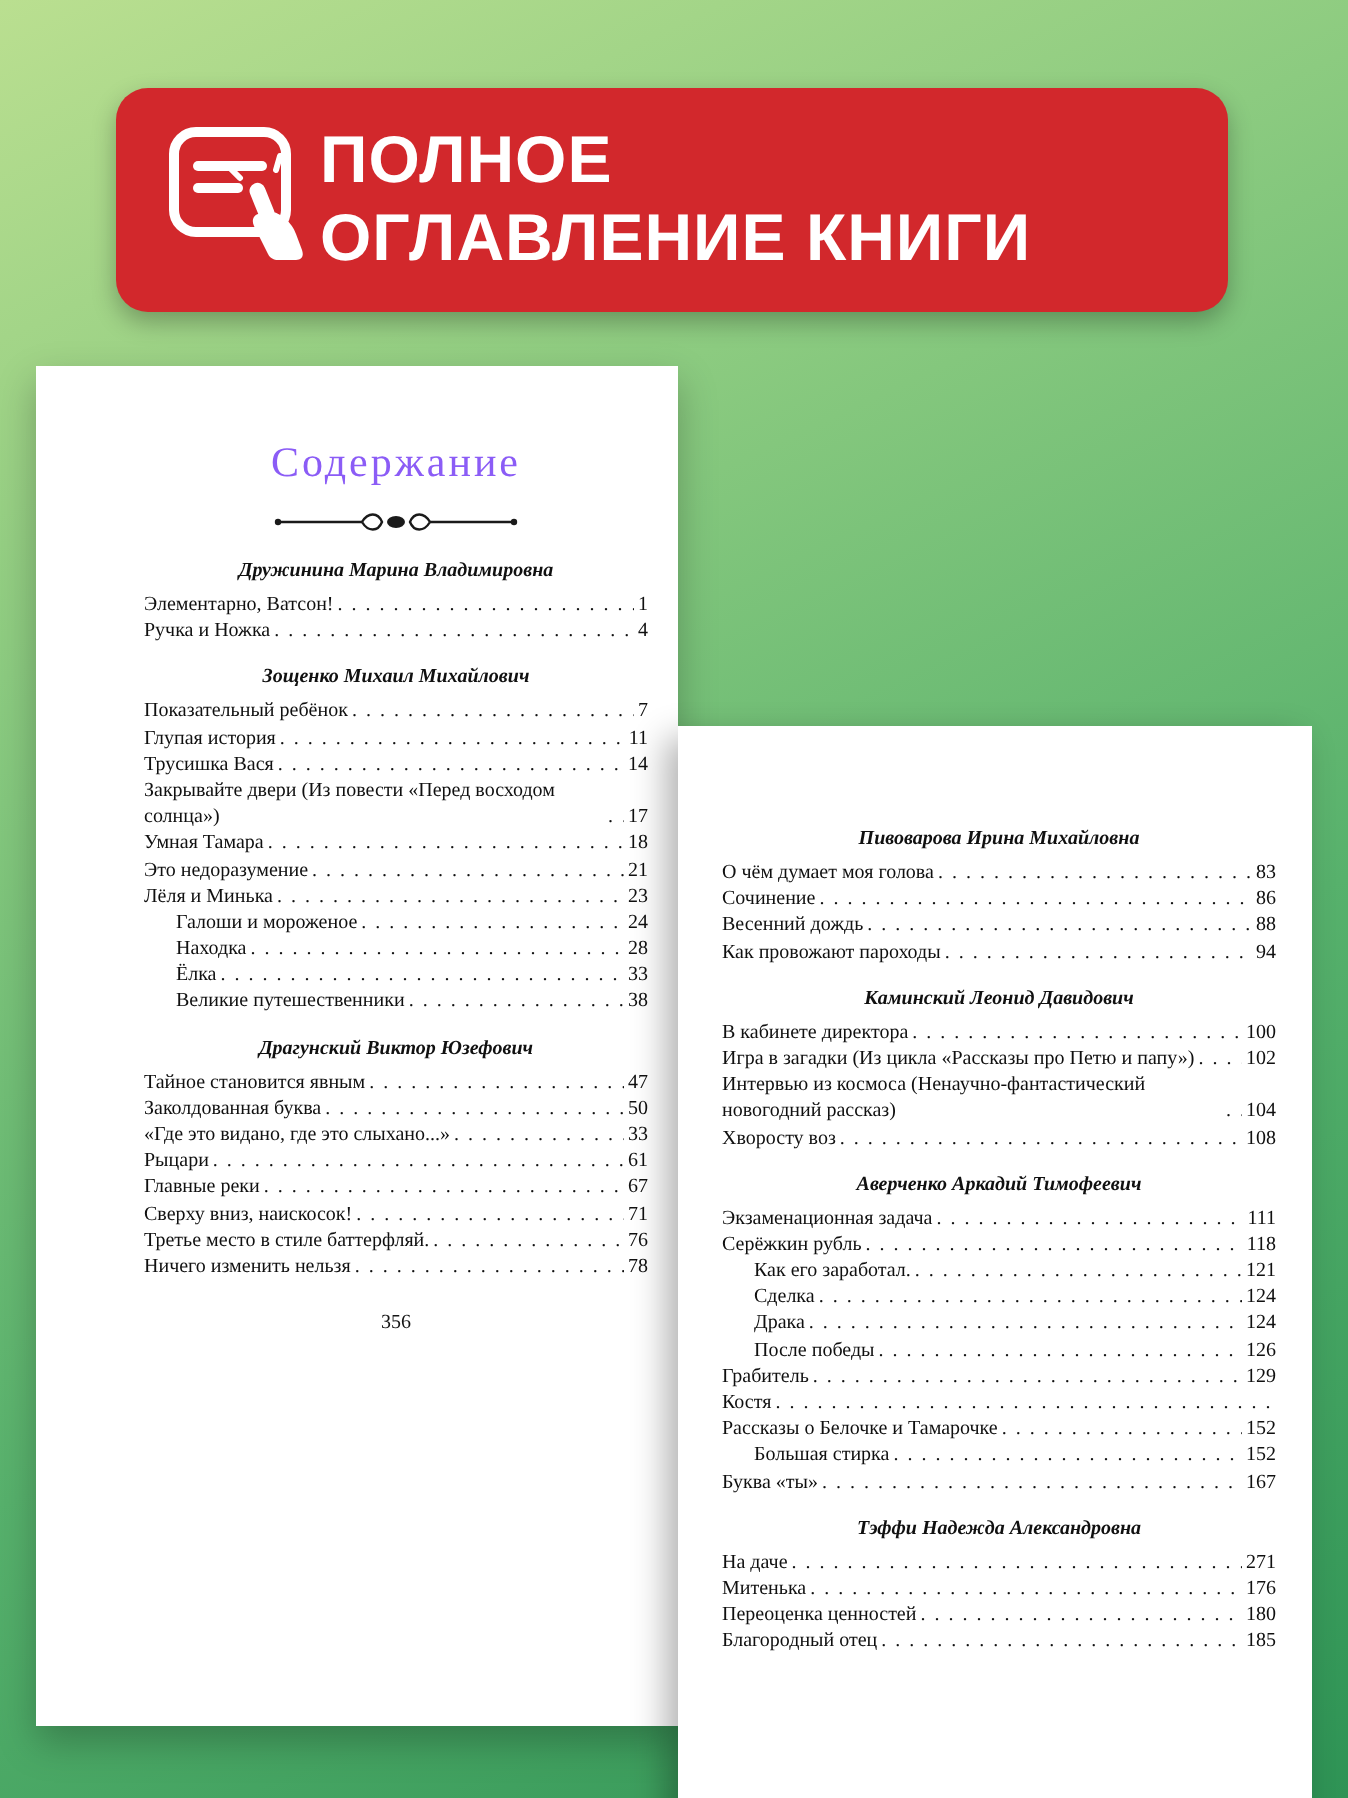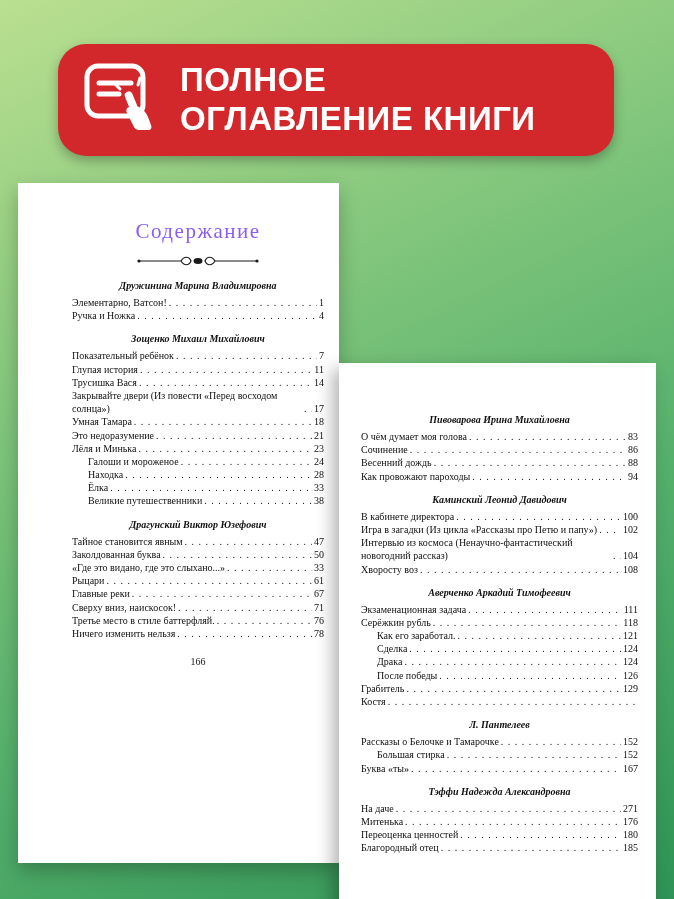--- a/index.html
+++ b/index.html
@@ -7,23 +7,23 @@
   body { font-family:"Liberation Serif", serif; }
 
   .stage {
     position:relative; width:674px; height:899px; overflow:hidden;
     background:linear-gradient(155deg, #badf90 0%, #8ccb80 28%, #57b16c 62%, #2e9355 100%);
   }
 
   
   .banner {
     position:absolute; left:58px; top:44px; width:556px; height:112px;
-    background:#d2282c; border-radius:28px;
+    background:#d2282c; border-radius:16px;
     box-shadow:0 5px 12px rgba(0,0,0,.28);
-    display:flex; align-items:center; padding:0 24px; gap:20px;
+    display:flex; align-items:center; padding:0 24px; 
   }
   .banner-text {
     color:#ffffff; font-family:"Liberation Sans", sans-serif; font-weight:bold;
     font-size:33px; line-height:1.18; letter-spacing:.5px; white-space:nowrap;
   }
 
   
   .page { position:absolute; background:#ffffff; color:#141414; }
   .page-left  {
     left:18px; top:183px; width:321px; height:680px;
@@ -199,21 +199,21 @@
           <span class="toc-entry-title">Третье место в стиле баттерфляй.</span>
           <span class="toc-dots"></span>
           <span class="toc-page-num">76</span>
         </div>
         <div class="toc-row">
           <span class="toc-entry-title">Ничего изменить нельзя</span>
           <span class="toc-dots"></span>
           <span class="toc-page-num">78</span>
         </div>
       </div>
-    <div class="folio">166</div>
+    <div class="folio">356</div>
   </div>
 
   <div class="page page-right">
     <div>
         <div class="toc-author">Пивоварова Ирина Михайловна</div>
         <div class="toc-row">
           <span class="toc-entry-title">О чём думает моя голова</span>
           <span class="toc-dots"></span>
           <span class="toc-page-num">83</span>
         </div>
@@ -287,21 +287,20 @@
         <div class="toc-row">
           <span class="toc-entry-title">Грабитель</span>
           <span class="toc-dots"></span>
           <span class="toc-page-num">129</span>
         </div>
         <div class="toc-row">
           <span class="toc-entry-title">Костя</span>
           <span class="toc-dots"></span>
           <span class="toc-page-num"></span>
         </div>
-        <div class="toc-author">Л. Пантелеев</div>
         <div class="toc-row">
           <span class="toc-entry-title">Рассказы о Белочке и Тамарочке</span>
           <span class="toc-dots"></span>
           <span class="toc-page-num">152</span>
         </div>
         <div class="toc-row indent">
           <span class="toc-entry-title">Большая стирка</span>
           <span class="toc-dots"></span>
           <span class="toc-page-num">152</span>
         </div>

